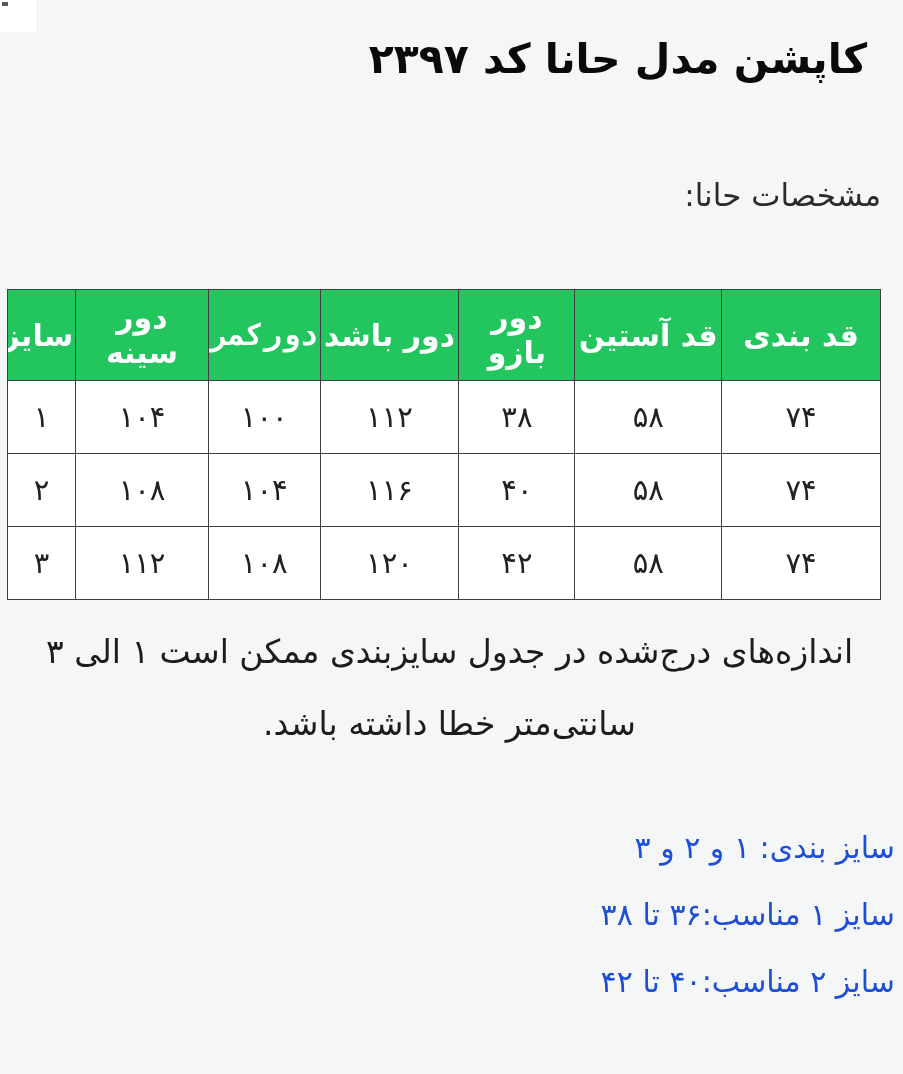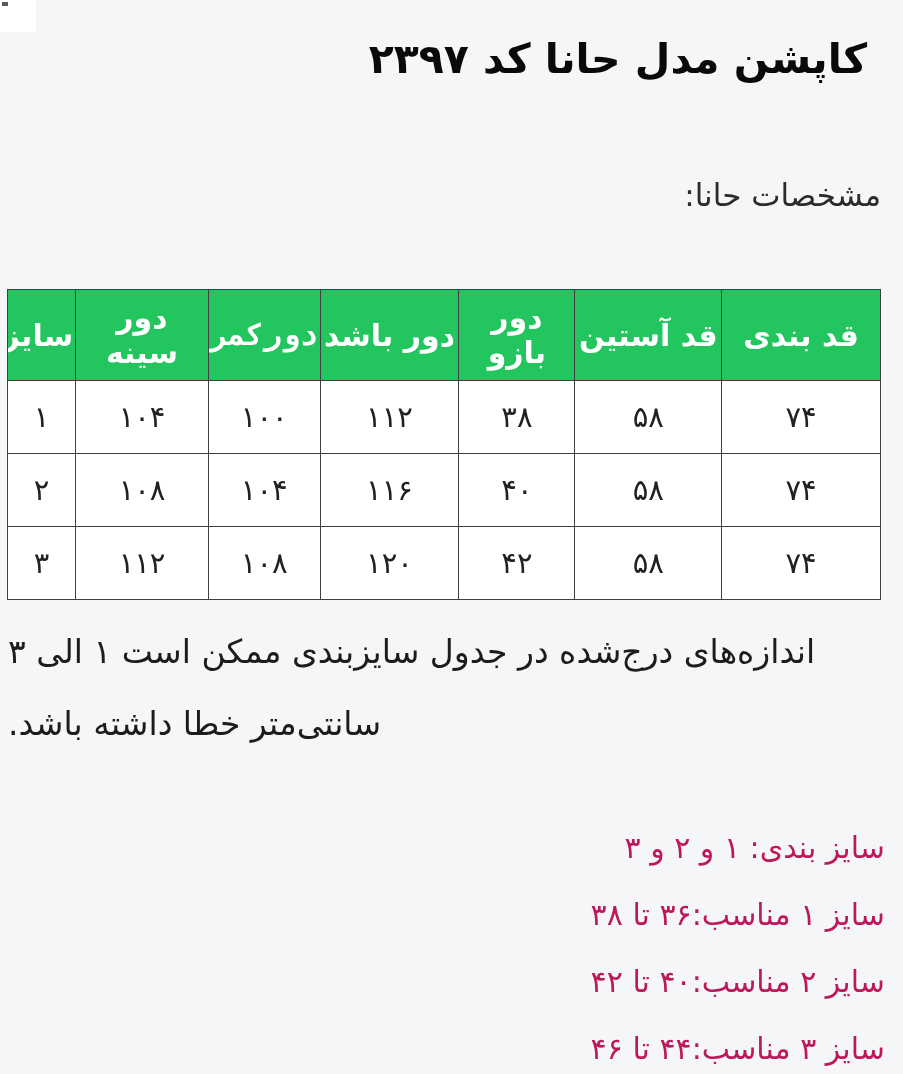--- a/index.html
+++ b/index.html
@@ -72,29 +72,29 @@
   table.size-table th:nth-child(3){width:13.3%;}
   table.size-table th:nth-child(4){width:15.9%;}
   table.size-table th:nth-child(5){width:12.8%;font-family:Liberation Mono, monospace;}
   table.size-table th:nth-child(6){width:15.2%;}
   table.size-table th:nth-child(7){width:7.8%;}
   .note-block{
     margin:16px 12px 0 8px;
     font-size:33px;
     line-height:72px;
     color:#1c1c1c;
-    text-align:left;
+    text-align:center;
   }
   .note-line{white-space:nowrap;}
   .sizing-block{
     margin-top:68px;
-    padding-right:18px;
+    padding-right:8px;
     text-align:right;
     font-size:30px;
-    color:#be185d;
+    color:#1d4ed8;
   }
   .sizing-line{
     line-height:40px;
     margin-bottom:27px;
     white-space:nowrap;
   }
 </style>
 </head>
 <body>
 
@@ -151,14 +151,13 @@
 
 <div class="note-block">
   <div class="note-line">اندازه‌های درج‌شده در جدول سایزبندی ممکن است ۱ الی ۳</div>
   <div class="note-line">سانتی‌متر خطا داشته باشد.</div>
 </div>
 
 <div class="sizing-block">
   <div class="sizing-line">سایز بندی: ۱ و ۲ و ۳</div>
   <div class="sizing-line">سایز ۱ مناسب:۳۶ تا ۳۸</div>
   <div class="sizing-line">سایز ۲ مناسب:۴۰ تا ۴۲</div>
-  <div class="sizing-line">سایز ۳ مناسب:۴۴ تا ۴۶</div>
 </div>
 
 </body></html>

